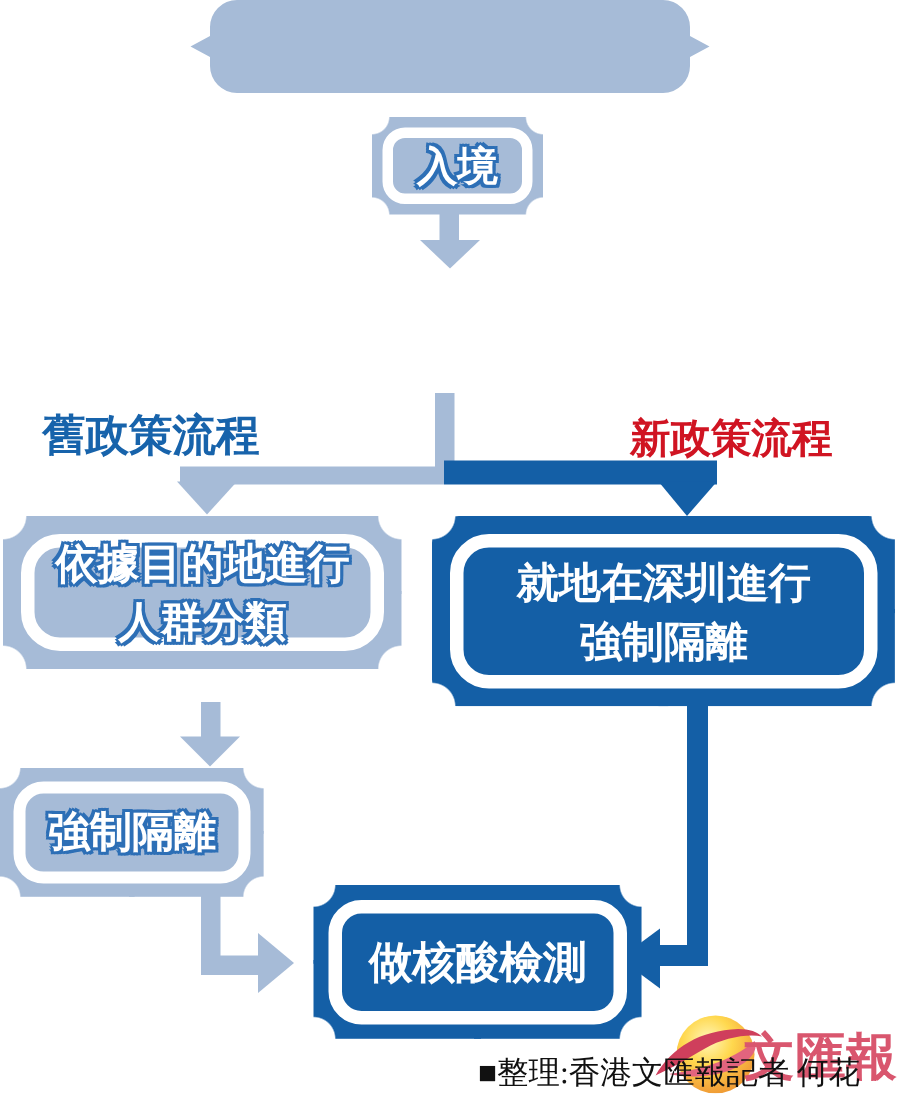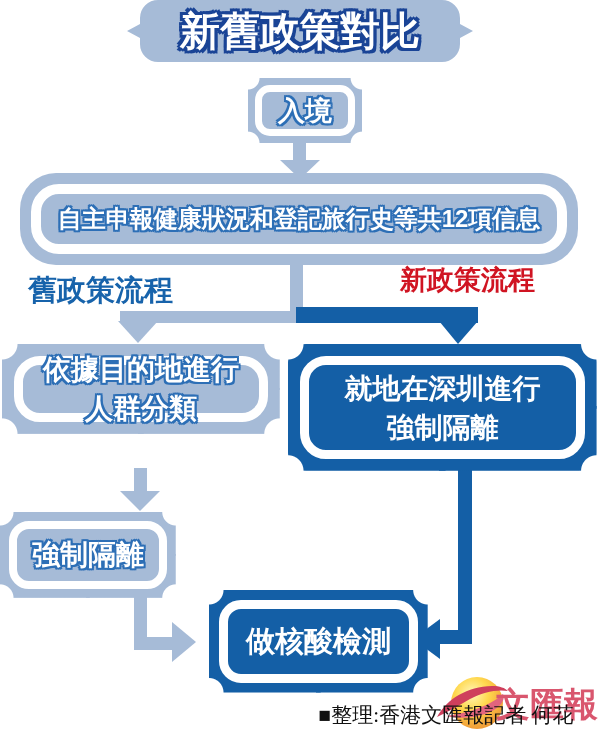--- a/index.html
+++ b/index.html
@@ -40,21 +40,21 @@
     position:absolute;left:140px;top:0;width:320px;height:62px;z-index:2;
     display:flex;align-items:center;justify-content:center;
     font-size:40px;font-weight:bold;color:#fff;white-space:nowrap;
     text-shadow:
       -3px -3px 0 var(--title-outline,#1a4496), 0 -3px 0 var(--title-outline,#1a4496), 3px -3px 0 var(--title-outline,#1a4496),
       -3px 0 0 var(--title-outline,#1a4496), 3px 0 0 var(--title-outline,#1a4496),
       -3px 3px 0 var(--title-outline,#1a4496), 0 3px 0 var(--title-outline,#1a4496), 3px 3px 0 var(--title-outline,#1a4496);
   }
   .branch-label{position:absolute;z-index:2;font-weight:bold;white-space:nowrap;}
   .old-label{left:28px;top:271px;font-size:29px;color:var(--old-label,#1763ab);}
-  .new-label{left:400px;top:262px;width:175px;text-align:left;font-size:27px;color:var(--new-label,#d01422);}
+  .new-label{left:400px;top:274px;width:175px;text-align:center;font-size:27px;color:var(--new-label,#d01422);}
   .credit{
     position:absolute;left:296px;top:701px;width:300px;z-index:3;
     text-align:center;font-family:"Liberation Serif",serif;font-size:21px;
     color:var(--credit-black,#111);white-space:nowrap;
   }
   .logo-text{font-family:"Liberation Serif",serif;font-weight:bold;}
 </style>
 </head>
 <body>
 
@@ -91,38 +91,32 @@
     <rect class="f-dark" x="458" y="468" width="14" height="176"></rect>
     <rect class="f-dark" x="420" y="630" width="46" height="14"></rect>
     <polygon class="f-dark" points="440,619 440,659 413,639"></polygon>
 
     <circle cx="477" cy="703" r="26" fill="url(#ballGrad)"></circle>
     <path fill="#cf3f5c" d="M437 717 C448 698 467 687 492 686 C500 686 505 688 508 691 C498 689 482 692 470 699 C458 706 448 712 437 717 Z"></path>
     <path fill="#e2647e" d="M446 716 C462 714 488 708 503 694 C506 700 500 708 488 713 C476 718 458 719 446 716 Z"></path>
     <text class="logo-text" x="496" y="716" font-size="34" fill="#d9566e">文匯報</text>
   </svg>
 
-  <div class="title-text">新舊政策對比</div>
 
   <div class="box notch light" style="left:248px;top:78px;width:114px;height:65px;--nr:11px;">
     <div class="ring" style="inset:7px;border-width:7px;border-radius:15px;">
       <span class="btext o-blue" style="font-size:27px;">入境</span>
     </div>
   </div>
 
-  <div class="box plain light" style="left:20px;top:173px;width:558px;height:92px;border-radius:36px;">
-    <div class="ring" style="inset:11px;border-width:10px;border-radius:28px;">
-      <span class="btext o-blue" style="font-size:24px;">自主申報健康狀況和登記旅行史等共12項信息</span>
-    </div>
-  </div>
 
   <div class="branch-label old-label">舊政策流程</div>
   <div class="branch-label new-label">新政策流程</div>
 
-  <div class="box notch light" style="left:2px;top:344px;width:266px;height:90px;padding-left:12px;--nr:15px;">
+  <div class="box notch light" style="left:2px;top:344px;width:266px;height:102px;--nr:15px;">
     <div class="ring" style="inset:12px;border-width:9px;border-radius:26px;line-height:39px;">
       <span class="btext o-blue" style="font-size:28px;">依據目的地進行</span>
       <span class="btext o-blue" style="font-size:28px;">人群分類</span>
     </div>
   </div>
 
   <div class="box notch dark" style="left:288px;top:344px;width:309px;height:127px;border-radius:18px;--nr:15px;">
     <div class="ring" style="inset:12px;border-width:9px;border-radius:26px;line-height:39px;">
       <span class="btext white-text" style="font-size:28px;">就地在深圳進行</span>
       <span class="btext white-text" style="font-size:28px;">強制隔離</span>

